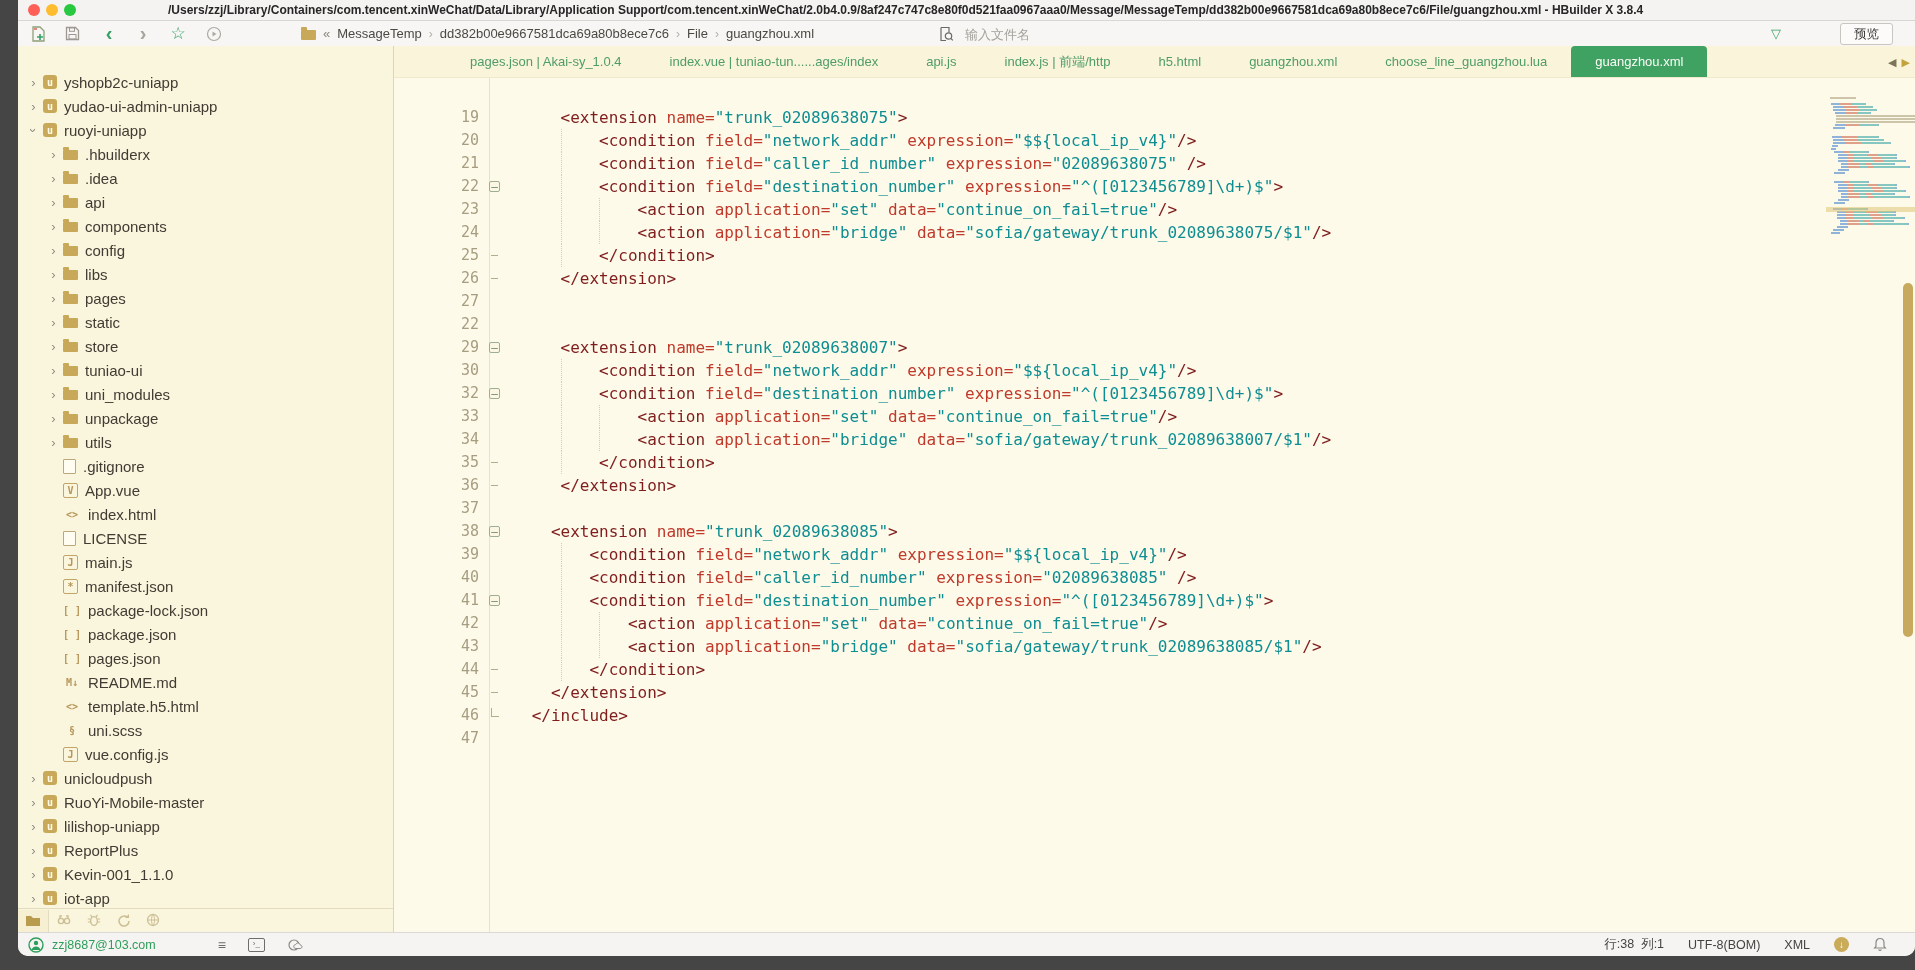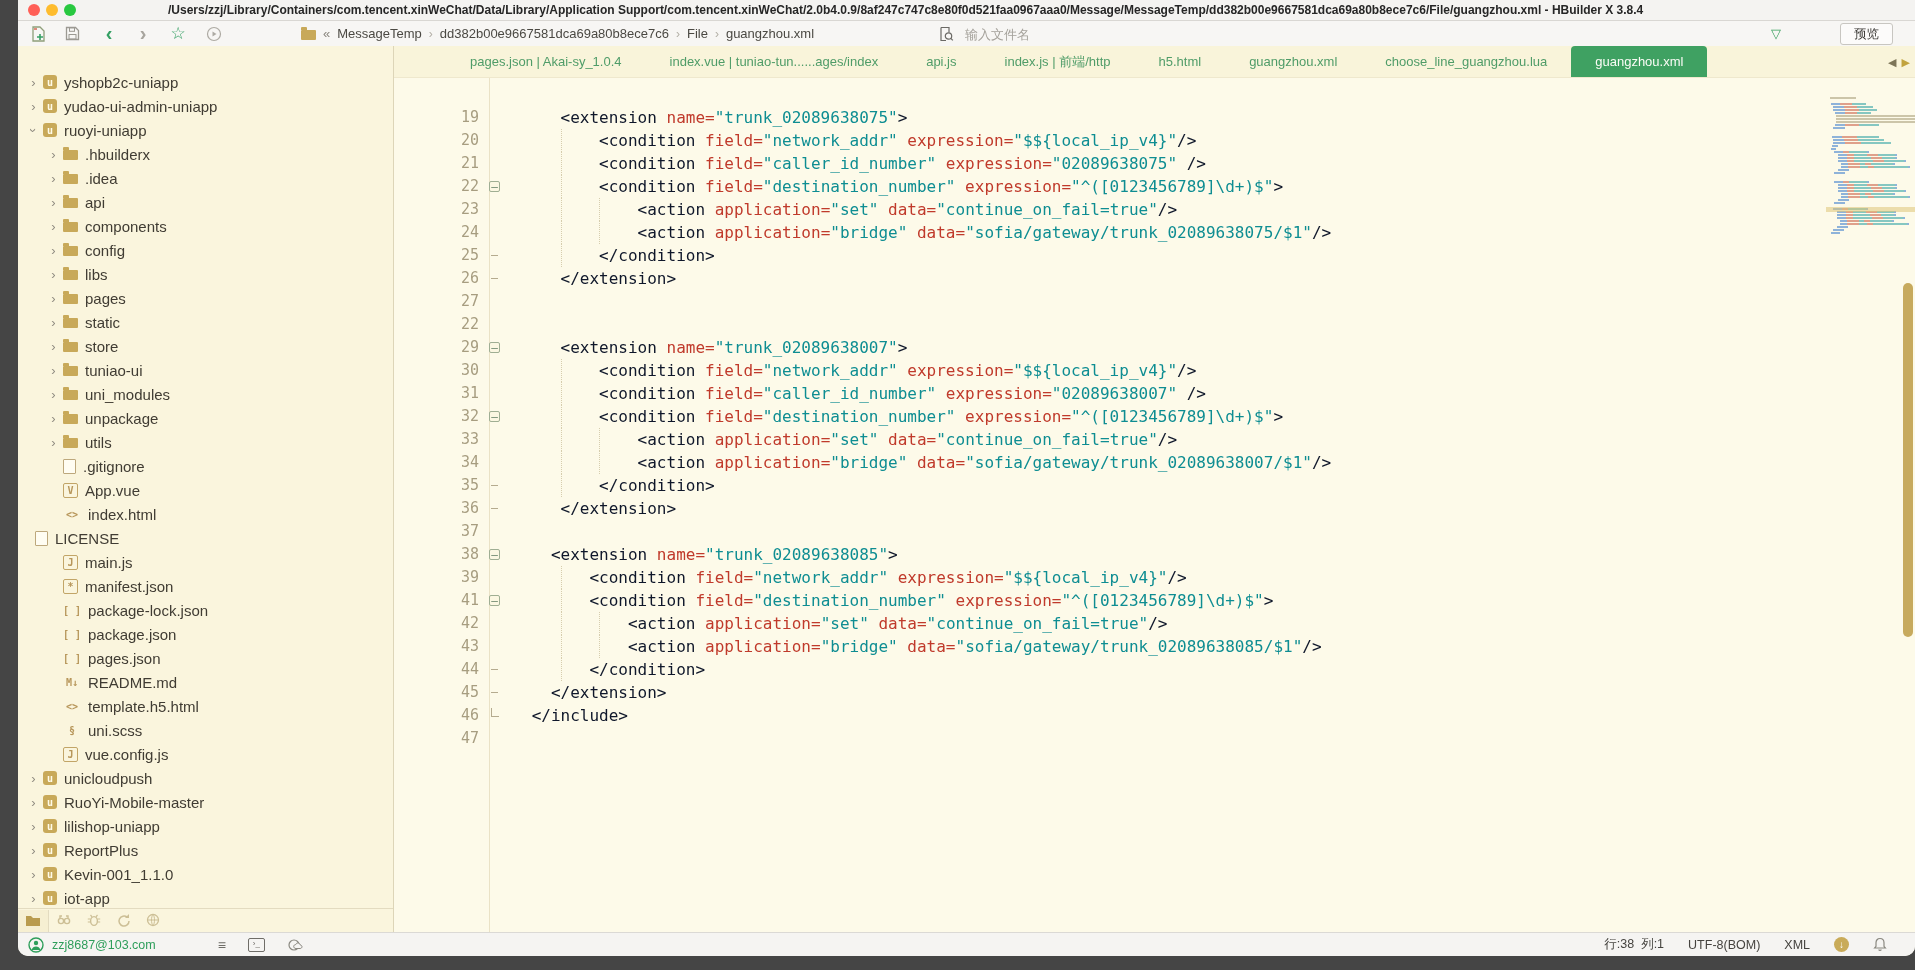--- a/index.html
+++ b/index.html
@@ -47,21 +47,21 @@
   .editor{position:absolute;top:32px;left:0;right:0;bottom:0;background:#fdfae9;overflow:hidden}
   .gutter-sep{position:absolute;left:95px;top:0;bottom:0;border-left:1px solid #eae2c6}
   .code-rows{position:absolute;top:28px;left:0;right:0}
   .crow{height:23px;display:flex;position:relative;font:16px/23px "DejaVu Sans Mono",monospace;white-space:pre}
   .lnum{width:85px;text-align:right;color:#a79d80;font-size:15px;flex:none}
   .fcol{width:43px;flex:none;position:relative}
   .fold-open{position:absolute;left:10px;top:6px;width:11px;height:11px;border:1px solid #9fae93;border-radius:2px;background:#fbf7e2;color:#5c7a60;font-size:11px;line-height:9px;text-align:center;box-sizing:border-box}
   .fold-dash{position:absolute;left:12px;top:11px;width:7px;height:1px;background:#b5ab8f}
   .fold-corner{position:absolute;left:12px;top:4px;width:7px;height:8px;border-left:1px solid #b5ab8f;border-bottom:1px solid #b5ab8f}
   .guide{position:absolute;top:0;bottom:0;border-left:1px dotted #d6cdad}
-  .tok-t{color:#0f172a}.tok-a{color:#c03a2b}.tok-v{color:#0e8d92}
+  .tok-t{color:#7f1d1d}.tok-a{color:#c03a2b}.tok-v{color:#0e8d92}
   
   .minimap{position:absolute;left:1436px;top:19px;width:93px}
   .mrow{height:2px;margin-bottom:1px;display:flex}
   .ms{height:2px;flex:none}
   .ms-t{background:#8fb3d9}.ms-a{background:#dfa08b}.ms-v{background:#86c7c1}.ms-g{background:#ccc5a9}
   .map-hl{position:absolute;left:-4px;right:-8px;top:110px;height:5px;background:rgba(222,196,120,.55)}
   .vscroll{position:absolute;right:2px;top:205px;width:10px;height:354px;background:#c7aa5e;border-radius:5px}
   
   .statusbar{position:absolute;left:0;right:0;bottom:0;height:24px;background:#f5f4f2;border-top:1px solid #dbd9d5;display:flex;align-items:center;font-size:12.5px;color:#45433f;box-sizing:border-box}
   .sb-left{display:flex;align-items:center;gap:8px;margin-left:10px}
@@ -232,21 +232,21 @@
         <div class="trow" style="padding-left: 28px;">
           <span class="chev"></span>
           <span class="ic ic-box">V</span>
           <span>App.vue</span>
         </div>
         <div class="trow" style="padding-left: 28px;">
           <span class="chev"></span>
           <span class="ic">&lt;&gt;</span>
           <span>index.html</span>
         </div>
-        <div class="trow" style=" text-align: center;">
+        <div class="trow" style="padding-left: 28px; text-align: center;">
           <span class="chev"></span>
           <span class="ic ic-doc"></span>
           <span>LICENSE</span>
         </div>
         <div class="trow" style="padding-left: 28px;">
           <span class="chev"></span>
           <span class="ic ic-box">J</span>
           <span>main.js</span>
         </div>
         <div class="trow" style="padding-left: 28px;">
@@ -394,29 +394,29 @@
           <div class="crow"><span class="lnum">21</span><span class="fcol"></span><span class="guide" style="left: 166.532px;"></span><span>        <span class="tok-t">&lt;condition</span><span class="tok-a"> field=</span><span class="tok-v">"caller_id_number"</span><span class="tok-a"> expression=</span><span class="tok-v">"02089638075"</span><span class="tok-t"> /&gt;</span></span></div>
           <div class="crow"><span class="lnum">22</span><span class="fcol"><span class="fold-open">‒</span></span><span class="guide" style="left: 166.532px;"></span><span>        <span class="tok-t">&lt;condition</span><span class="tok-a"> field=</span><span class="tok-v">"destination_number"</span><span class="tok-a"> expression=</span><span class="tok-v">"^([0123456789]\d+)$"</span><span class="tok-t">&gt;</span></span></div>
           <div class="crow"><span class="lnum">23</span><span class="fcol"></span><span class="guide" style="left: 166.532px;"></span><span class="guide" style="left: 205.064px;"></span><span>            <span class="tok-t">&lt;action</span><span class="tok-a"> application=</span><span class="tok-v">"set"</span><span class="tok-a"> data=</span><span class="tok-v">"continue_on_fail=true"</span><span class="tok-t">/&gt;</span></span></div>
           <div class="crow"><span class="lnum">24</span><span class="fcol"></span><span class="guide" style="left: 166.532px;"></span><span class="guide" style="left: 205.064px;"></span><span>            <span class="tok-t">&lt;action</span><span class="tok-a"> application=</span><span class="tok-v">"bridge"</span><span class="tok-a"> data=</span><span class="tok-v">"sofia/gateway/trunk_02089638075/$1"</span><span class="tok-t">/&gt;</span></span></div>
           <div class="crow"><span class="lnum">25</span><span class="fcol"><span class="fold-dash"></span></span><span class="guide" style="left: 166.532px;"></span><span>        <span class="tok-t">&lt;/condition&gt;</span></span></div>
           <div class="crow"><span class="lnum">26</span><span class="fcol"><span class="fold-dash"></span></span><span>    <span class="tok-t">&lt;/extension&gt;</span></span></div>
           <div class="crow"><span class="lnum">27</span><span class="fcol"></span><span></span></div>
           <div class="crow"><span class="lnum">22</span><span class="fcol"></span><span></span></div>
           <div class="crow"><span class="lnum">29</span><span class="fcol"><span class="fold-open">‒</span></span><span>    <span class="tok-t">&lt;extension</span><span class="tok-a"> name=</span><span class="tok-v">"trunk_02089638007"</span><span class="tok-t">&gt;</span></span></div>
           <div class="crow"><span class="lnum">30</span><span class="fcol"></span><span class="guide" style="left: 166.532px;"></span><span>        <span class="tok-t">&lt;condition</span><span class="tok-a"> field=</span><span class="tok-v">"network_addr"</span><span class="tok-a"> expression=</span><span class="tok-v">"$${local_ip_v4}"</span><span class="tok-t">/&gt;</span></span></div>
-          <div class="crow"><span class="lnum">31</span><span class="fcol"></span><span class="guide" style="left: 166.532px;"></span><span>        <span class="tok-t">&lt;condition</span><span class="tok-a"> field=</span><span class="tok-v">"caller_id_number"</span><span class="tok-a"> expression=</span><span class="tok-v">"02089638007"</span><span class="tok-t"> /&gt;</span></span></div>
           <div class="crow"><span class="lnum">32</span><span class="fcol"><span class="fold-open">‒</span></span><span class="guide" style="left: 166.532px;"></span><span>        <span class="tok-t">&lt;condition</span><span class="tok-a"> field=</span><span class="tok-v">"destination_number"</span><span class="tok-a"> expression=</span><span class="tok-v">"^([0123456789]\d+)$"</span><span class="tok-t">&gt;</span></span></div>
           <div class="crow"><span class="lnum">33</span><span class="fcol"></span><span class="guide" style="left: 166.532px;"></span><span class="guide" style="left: 205.064px;"></span><span>            <span class="tok-t">&lt;action</span><span class="tok-a"> application=</span><span class="tok-v">"set"</span><span class="tok-a"> data=</span><span class="tok-v">"continue_on_fail=true"</span><span class="tok-t">/&gt;</span></span></div>
           <div class="crow"><span class="lnum">34</span><span class="fcol"></span><span class="guide" style="left: 166.532px;"></span><span class="guide" style="left: 205.064px;"></span><span>            <span class="tok-t">&lt;action</span><span class="tok-a"> application=</span><span class="tok-v">"bridge"</span><span class="tok-a"> data=</span><span class="tok-v">"sofia/gateway/trunk_02089638007/$1"</span><span class="tok-t">/&gt;</span></span></div>
           <div class="crow"><span class="lnum">35</span><span class="fcol"><span class="fold-dash"></span></span><span class="guide" style="left: 166.532px;"></span><span>        <span class="tok-t">&lt;/condition&gt;</span></span></div>
           <div class="crow"><span class="lnum">36</span><span class="fcol"><span class="fold-dash"></span></span><span>    <span class="tok-t">&lt;/extension&gt;</span></span></div>
           <div class="crow"><span class="lnum">37</span><span class="fcol"></span><span></span></div>
           <div class="crow"><span class="lnum">38</span><span class="fcol"><span class="fold-open">‒</span></span><span>   <span class="tok-t">&lt;extension</span><span class="tok-a"> name=</span><span class="tok-v">"trunk_02089638085"</span><span class="tok-t">&gt;</span></span></div>
           <div class="crow"><span class="lnum">39</span><span class="fcol"></span><span class="guide" style="left: 166.532px;"></span><span>       <span class="tok-t">&lt;condition</span><span class="tok-a"> field=</span><span class="tok-v">"network_addr"</span><span class="tok-a"> expression=</span><span class="tok-v">"$${local_ip_v4}"</span><span class="tok-t">/&gt;</span></span></div>
+          <div class="crow"><span class="lnum">40</span><span class="fcol"></span><span class="guide" style="left: 166.532px;"></span><span>       <span class="tok-t">&lt;condition</span><span class="tok-a"> field=</span><span class="tok-v">"caller_id_number"</span><span class="tok-a"> expression=</span><span class="tok-v">"02089638085"</span><span class="tok-t"> /&gt;</span></span></div>
           <div class="crow"><span class="lnum">41</span><span class="fcol"><span class="fold-open">‒</span></span><span class="guide" style="left: 166.532px;"></span><span>       <span class="tok-t">&lt;condition</span><span class="tok-a"> field=</span><span class="tok-v">"destination_number"</span><span class="tok-a"> expression=</span><span class="tok-v">"^([0123456789]\d+)$"</span><span class="tok-t">&gt;</span></span></div>
           <div class="crow"><span class="lnum">42</span><span class="fcol"></span><span class="guide" style="left: 166.532px;"></span><span class="guide" style="left: 205.064px;"></span><span>           <span class="tok-t">&lt;action</span><span class="tok-a"> application=</span><span class="tok-v">"set"</span><span class="tok-a"> data=</span><span class="tok-v">"continue_on_fail=true"</span><span class="tok-t">/&gt;</span></span></div>
           <div class="crow"><span class="lnum">43</span><span class="fcol"></span><span class="guide" style="left: 166.532px;"></span><span class="guide" style="left: 205.064px;"></span><span>           <span class="tok-t">&lt;action</span><span class="tok-a"> application=</span><span class="tok-v">"bridge"</span><span class="tok-a"> data=</span><span class="tok-v">"sofia/gateway/trunk_02089638085/$1"</span><span class="tok-t">/&gt;</span></span></div>
           <div class="crow"><span class="lnum">44</span><span class="fcol"><span class="fold-dash"></span></span><span class="guide" style="left: 166.532px;"></span><span>       <span class="tok-t">&lt;/condition&gt;</span></span></div>
           <div class="crow"><span class="lnum">45</span><span class="fcol"><span class="fold-dash"></span></span><span>   <span class="tok-t">&lt;/extension&gt;</span></span></div>
           <div class="crow"><span class="lnum">46</span><span class="fcol"><span class="fold-corner"></span></span><span> <span class="tok-t">&lt;/include&gt;</span></span></div>
           <div class="crow"><span class="lnum">47</span><span class="fcol"></span><span></span></div>
         </div>
       <div class="minimap" id="minimap">
         <div class="map-hl"></div>

